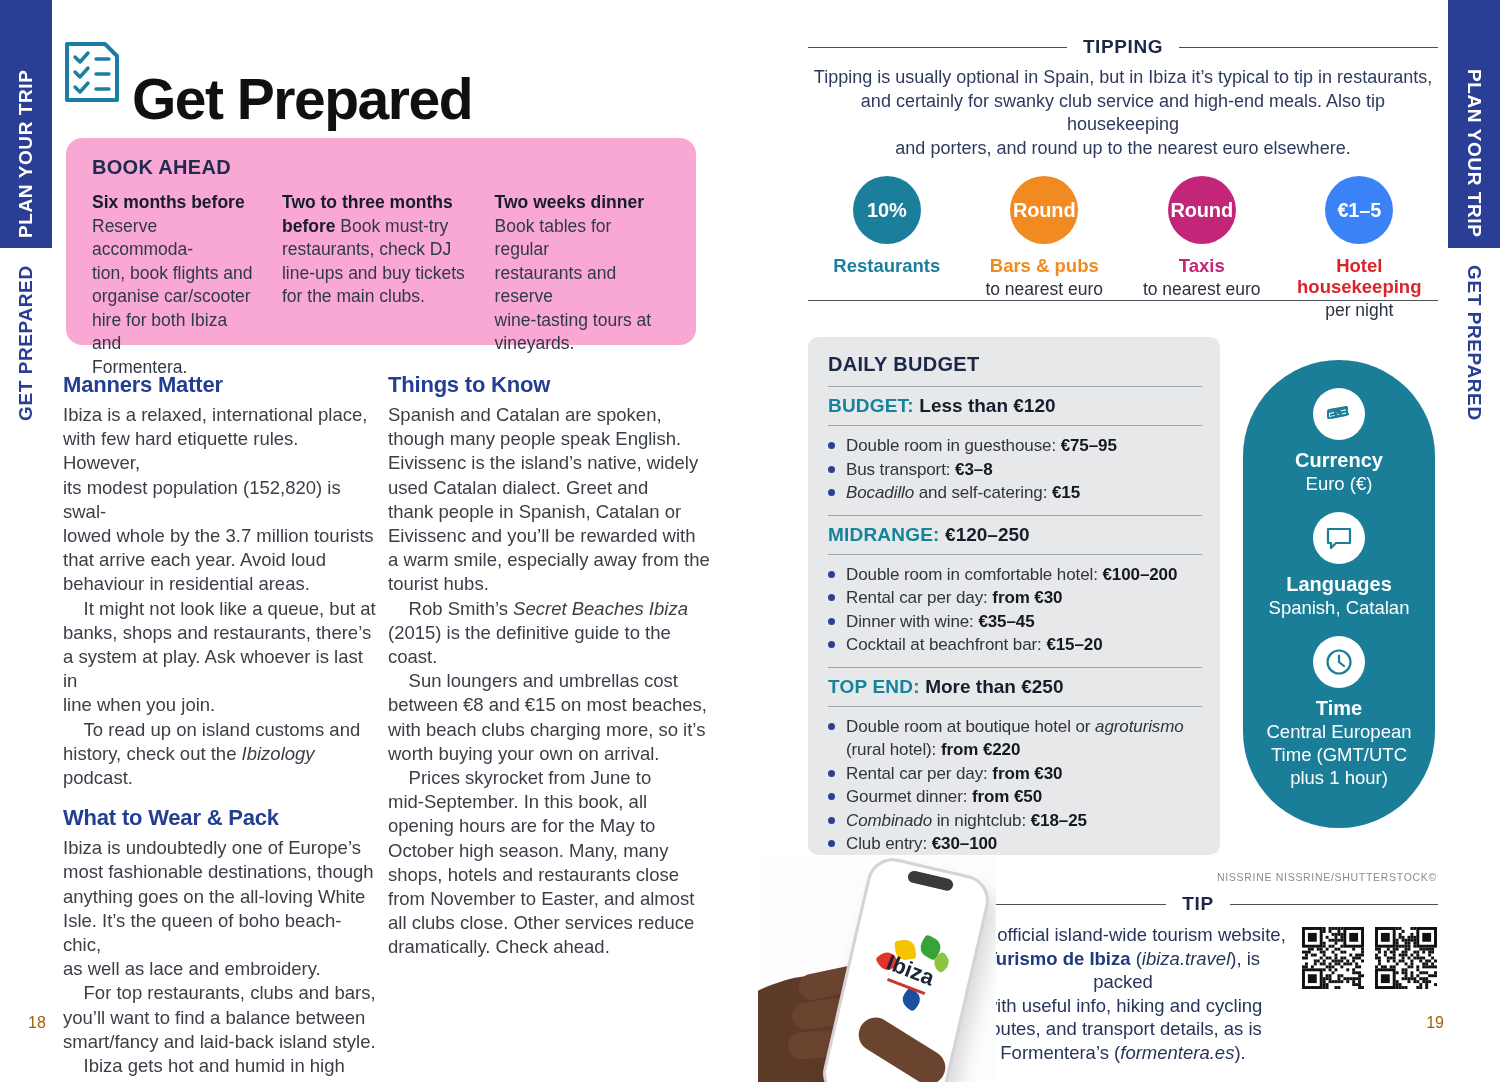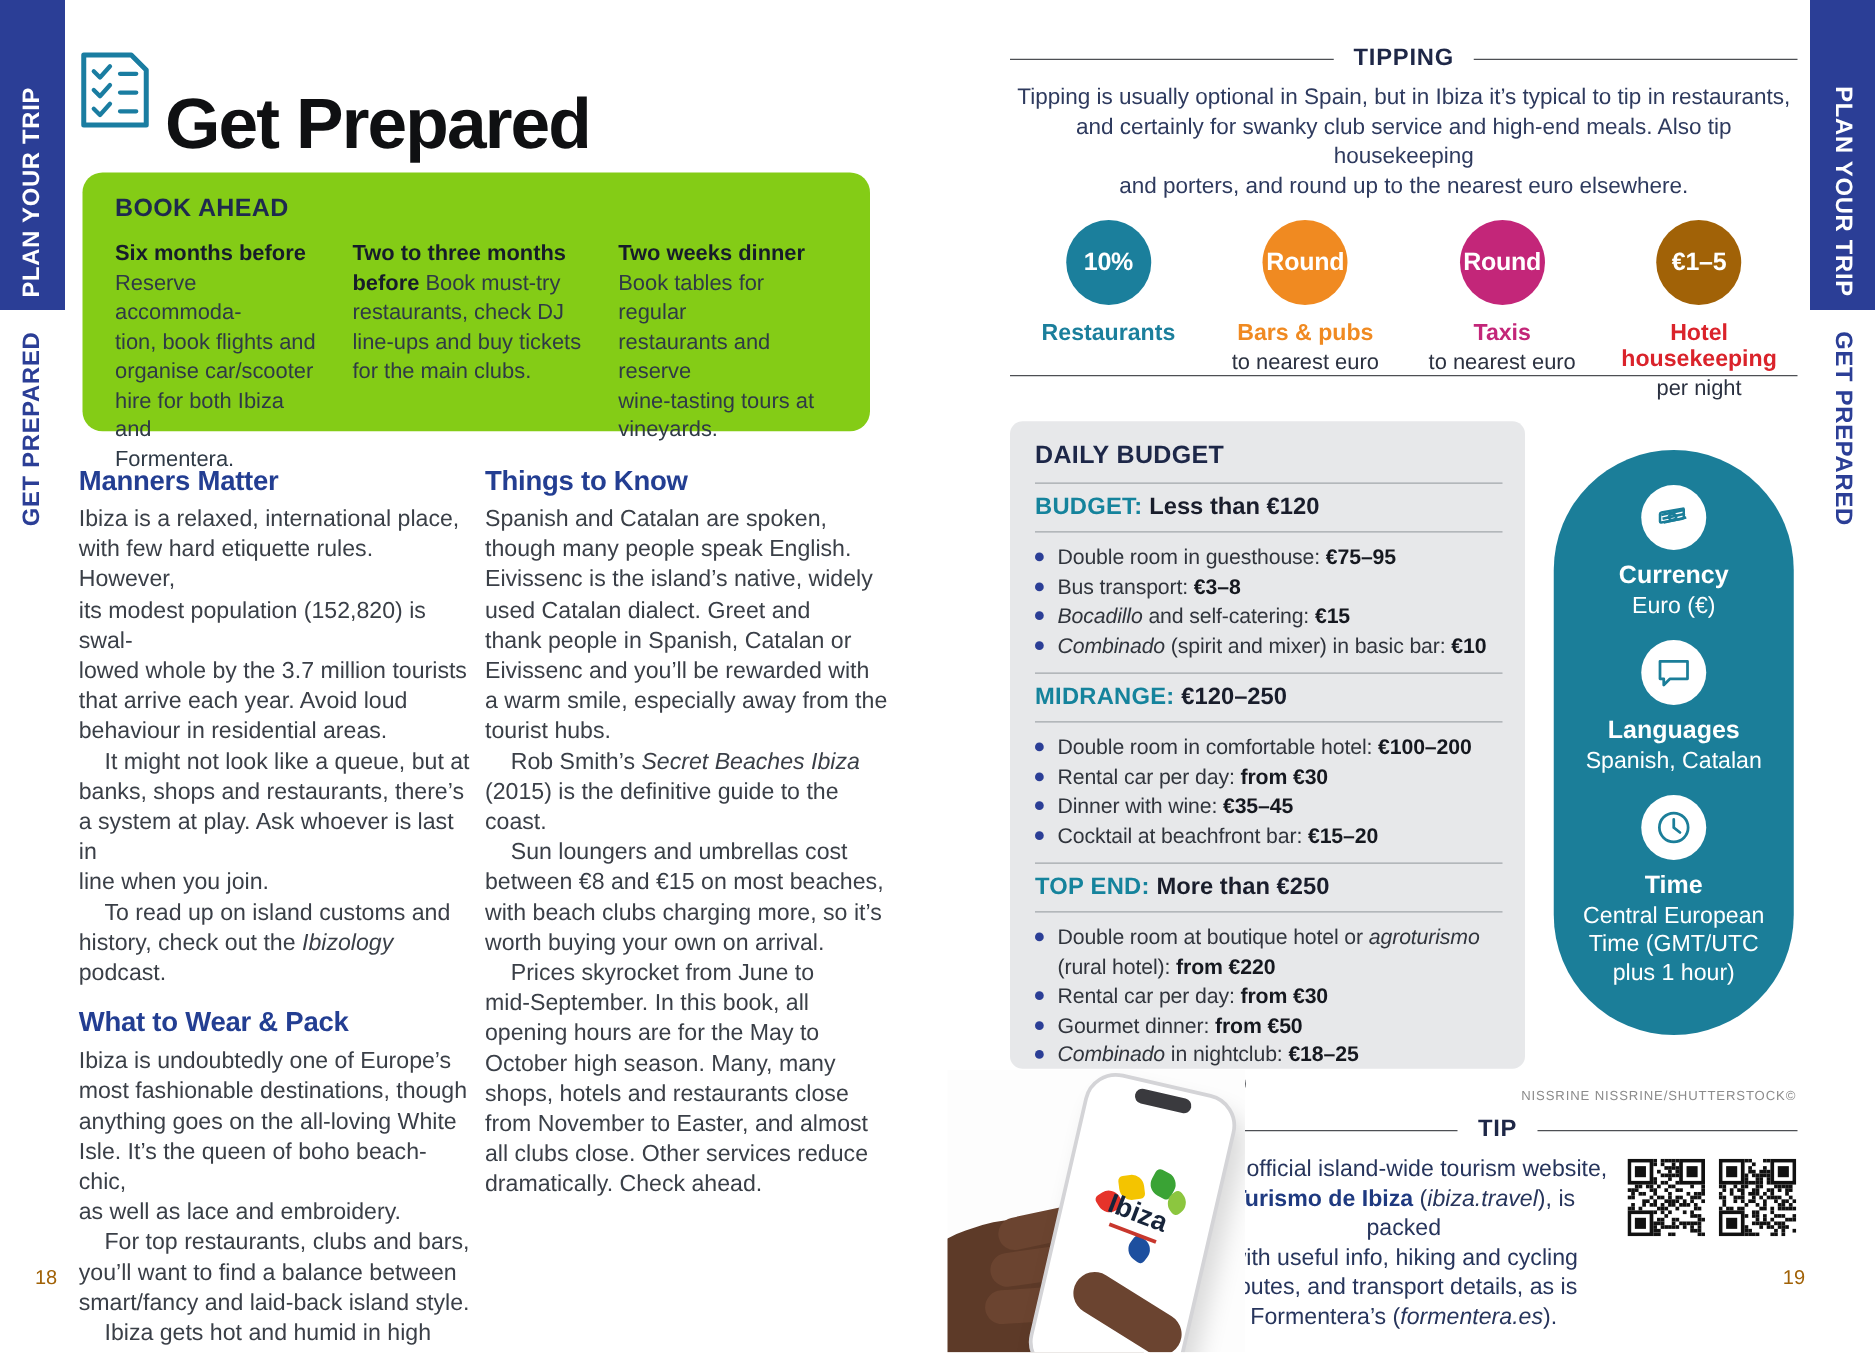--- a/index.html
+++ b/index.html
@@ -16,21 +16,21 @@
   .sb-sec{position:absolute;width:52px;height:175px;top:256px;color:#2b3e96;}
   .sb-sec.left{left:0;} .sb-sec.right{right:0;}
   .sb-sec .vtext{position:absolute;inset:0;}
 
   
   .hdr-icon{position:absolute;left:63px;top:40px;}
   .page-title{position:absolute;left:132px;top:28px;font-size:57px;font-weight:800;
     color:#0f1012;letter-spacing:-1.5px;}
 
   
-  .book-ahead{position:absolute;left:66px;top:138px;width:630px;height:207px;background:#84cc16;
+  .book-ahead{position:absolute;left:66px;top:138px;width:630px;height:207px;background:#f9a8d4;
     border-radius:16px;padding:18px 26px;box-sizing:border-box;}
   .ba-title{font-size:20px;font-weight:800;color:#1e2a4e;letter-spacing:.3px;}
   .ba-cols{display:flex;gap:24px;margin-top:12px;}
   .ba-col{font-size:17.5px;line-height:23.5px;color:#2f3a46;white-space:pre-wrap;}
   .ba-col:nth-child(1){width:176px;} .ba-col:nth-child(2){width:200px;} .ba-col:nth-child(3){width:186px;}
   .ba-col b{color:#161c2a;}
 
   
   .txtcol{position:absolute;top:372px;}
   .txtcol.c1{left:63px;width:316px;}
@@ -237,21 +237,21 @@
           <div class="circ" style="background: rgb(240, 138, 33);">Round</div>
           <div class="t-label" style="color: rgb(240, 138, 33);">Bars &amp; pubs</div>
           <div class="t-sub">to nearest euro</div>
         </div>
         <div class="tip-item">
           <div class="circ" style="background: rgb(195, 38, 121);">Round</div>
           <div class="t-label" style="color: rgb(195, 38, 121);">Taxis</div>
           <div class="t-sub">to nearest euro</div>
         </div>
         <div class="tip-item">
-          <div class="circ" style="background: #a16207;">€1–5</div>
+          <div class="circ" style="background: #3b82f6;">€1–5</div>
           <div class="t-label" style="color: rgb(218, 35, 43);">Hotel housekeeping</div>
           <div class="t-sub">per night</div>
         </div>
       </div>
   </div>
   <div class="sep-rule"></div>
 
   <div class="budget">
     <div class="b-title">DAILY BUDGET</div>
     <div>
@@ -261,24 +261,20 @@
             <span class="dot"></span>
             <span>Double room in guesthouse: <b>€75–95</b></span>
           </li>
           <li>
             <span class="dot"></span>
             <span>Bus transport: <b>€3–8</b></span>
           </li>
           <li>
             <span class="dot"></span>
             <span><i>Bocadillo</i> and self-catering: <b>€15</b></span>
-          </li>
-          <li>
-            <span class="dot"></span>
-            <span><i>Combinado</i> (spirit and mixer) in basic bar: <b>€10</b></span>
           </li>
         </ul>
         <div class="tier-line"><span class="tl">MIDRANGE: </span>€120–250</div>
         <ul class="tier-items">
           <li>
             <span class="dot"></span>
             <span>Double room in comfortable hotel: <b>€100–200</b></span>
           </li>
           <li>
             <span class="dot"></span>

